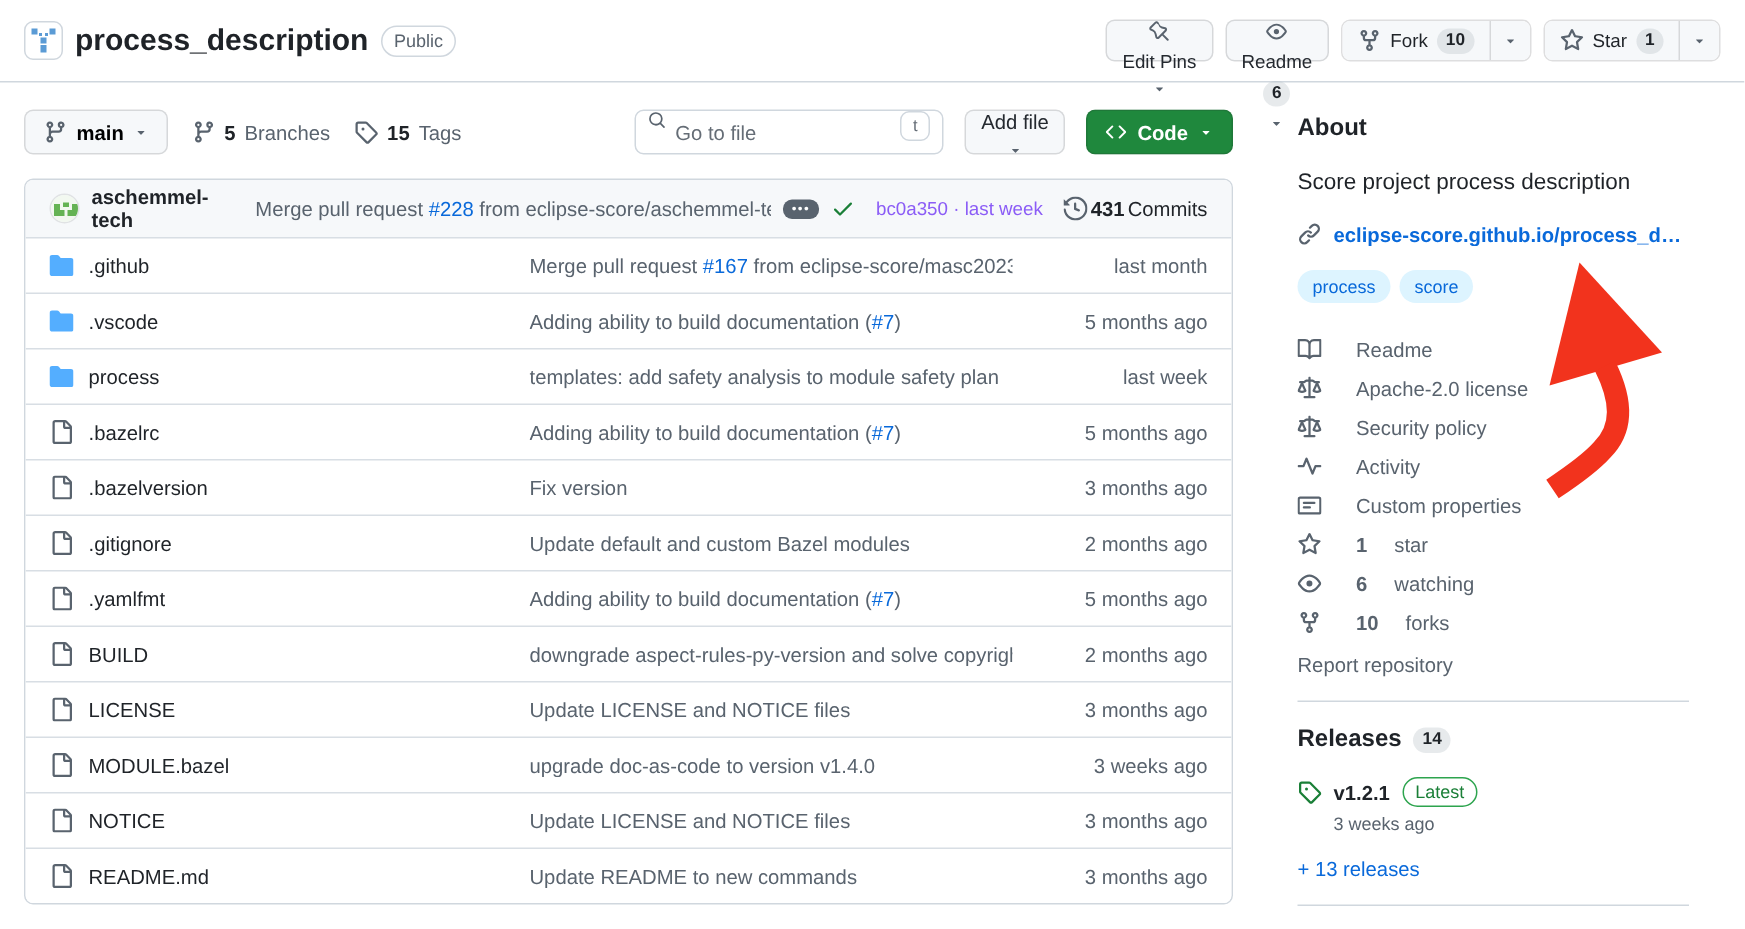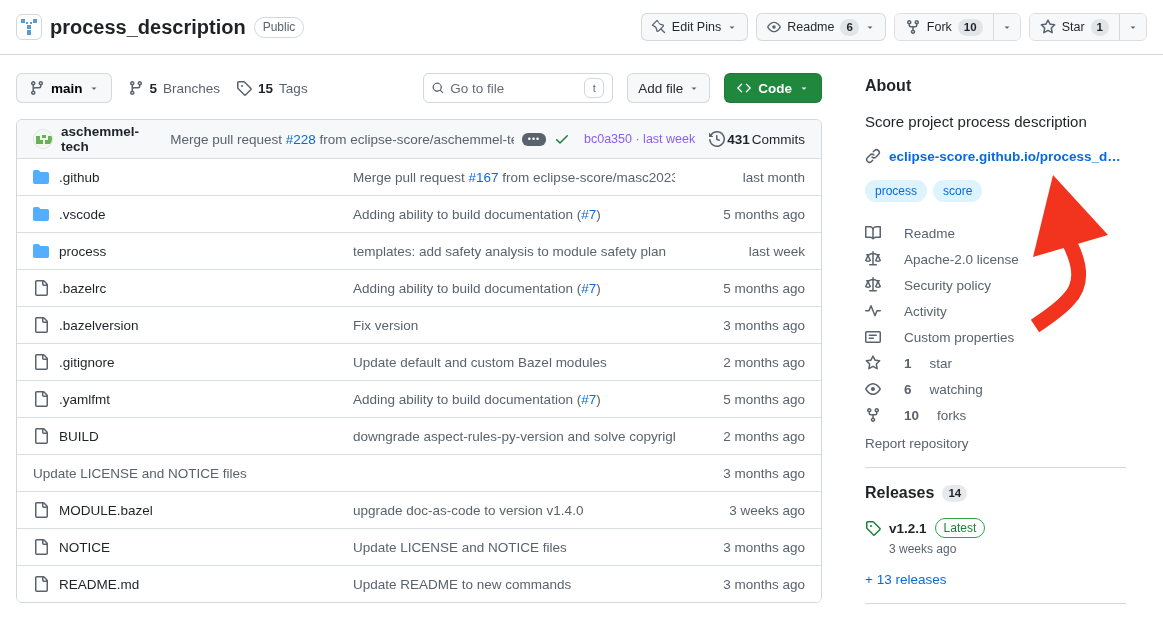--- a/index.html
+++ b/index.html
@@ -17,21 +17,21 @@
     padding:0 16px; border-bottom:1px solid #d0d7de; }
   .hdr-left { display:flex; align-items:center; gap:8px; }
   .repo-avatar { width:26px; height:26px; border:1px solid #d0d7de; border-radius:6px; background:#fff;
     display:flex; align-items:center; justify-content:center; overflow:hidden; }
   .repo-title { font-size:20px; font-weight:700; color:#1f2328; }
   .vis-badge { font-size:12px; font-weight:500; color:#59636e; border:1px solid #d0d7de;
     border-radius:2em; padding:1px 8px; line-height:17px; }
   .hdr-right { display:flex; align-items:center; gap:8px; }
   .btn { display:inline-flex; align-items:center; gap:6px; height:28px; padding:0 10px;
     background:#f6f8fa; border:1px solid rgba(31,35,40,0.15); border-radius:6px;
-    font-size:12.5px; font-weight:500; color:#24292f; cursor:pointer; }
+    font-size:12.5px; font-weight:500; color:#24292f; cursor:pointer;flex-direction:column; }
   .btn .oct { width:14px; height:14px; }
   .counter { background:rgba(175,184,193,0.3); border-radius:2em; padding:0 6px; font-size:11.5px;
     font-weight:600; line-height:17px; color:#1f2328; }
   .split { display:inline-flex; border:1px solid rgba(31,35,40,0.15); border-radius:6px; overflow:hidden; }
   .split .seg { display:inline-flex; align-items:center; gap:6px; height:26px; padding:0 10px;
     background:#f6f8fa; font-size:12.5px; font-weight:500; cursor:pointer; }
   .split .seg + .seg { border-left:1px solid rgba(31,35,40,0.15); padding:0 8px; }
 
   
   .content { display:flex; gap:24px; padding:18px 4px 0 16px; }
@@ -40,21 +40,21 @@
 
   
   .toolbar { display:flex; align-items:center; margin-bottom:16px; }
   .branch-btn { display:inline-flex; align-items:center; gap:6px; height:30px; padding:0 12px;
     background:#f6f8fa; border:1px solid rgba(31,35,40,0.15); border-radius:6px; font-size:13.5px;
     font-weight:600; cursor:pointer; }
   .meta-links { display:flex; align-items:center; gap:16px; margin-left:16px; color:#59636e; font-size:13.5px; }
   .meta-link { display:inline-flex; align-items:center; gap:6px; }
   .meta-link b { color:#1f2328; font-weight:600; }
   .toolbar-spacer { flex:1; }
-  .goto-box { display:flex; align-items:center; gap:6px; width:190px; height:30px; padding:0 8px;
+  .goto-box { display:flex; gap:6px; width:206px; height:30px; padding:0 8px;
     border:1px solid #d0d7de; border-radius:6px; background:#fff; }
   .goto-box input { border:none; outline:none; flex:1; font-size:13.5px; color:#1f2328;
     font-family:inherit; background:transparent; min-width:0; }
   .goto-box input::placeholder { color:#656d76; }
   .kbd { border:1px solid #d0d7de; border-radius:6px; font-size:11px; color:#656d76; width:20px;
     height:20px; display:flex; align-items:center; justify-content:center; }
   .addfile-btn { margin-left:14px; height:30px; font-size:13.5px; }
   .code-btn { margin-left:14px; display:inline-flex; align-items:center; gap:7px; height:30px;
     padding:0 12px; background:#1f883d; border:1px solid rgba(31,35,40,0.15); border-radius:6px;
     color:#fff; font-size:13.5px; font-weight:600; cursor:pointer; }
@@ -406,20 +406,26 @@
           <div class="fname">
               <svg class="oct">
                 <use href="#i-file"></use>
               </svg>
               <a>BUILD</a>
             </div>
           <div class="fmsg"><span>downgrade aspect-rules-py-version and solve copyright r...</span></div>
           <div class="fdate">2 months ago</div>
         </div>
         <div class="frow">
+          <div class="fname">
+              <svg class="oct">
+                <use href="#i-file"></use>
+              </svg>
+              <a>LICENSE</a>
+            </div>
           <div class="fmsg"><span>Update LICENSE and NOTICE files</span></div>
           <div class="fdate">3 months ago</div>
         </div>
         <div class="frow">
           <div class="fname">
               <svg class="oct">
                 <use href="#i-file"></use>
               </svg>
               <a>MODULE.bazel</a>
             </div>

